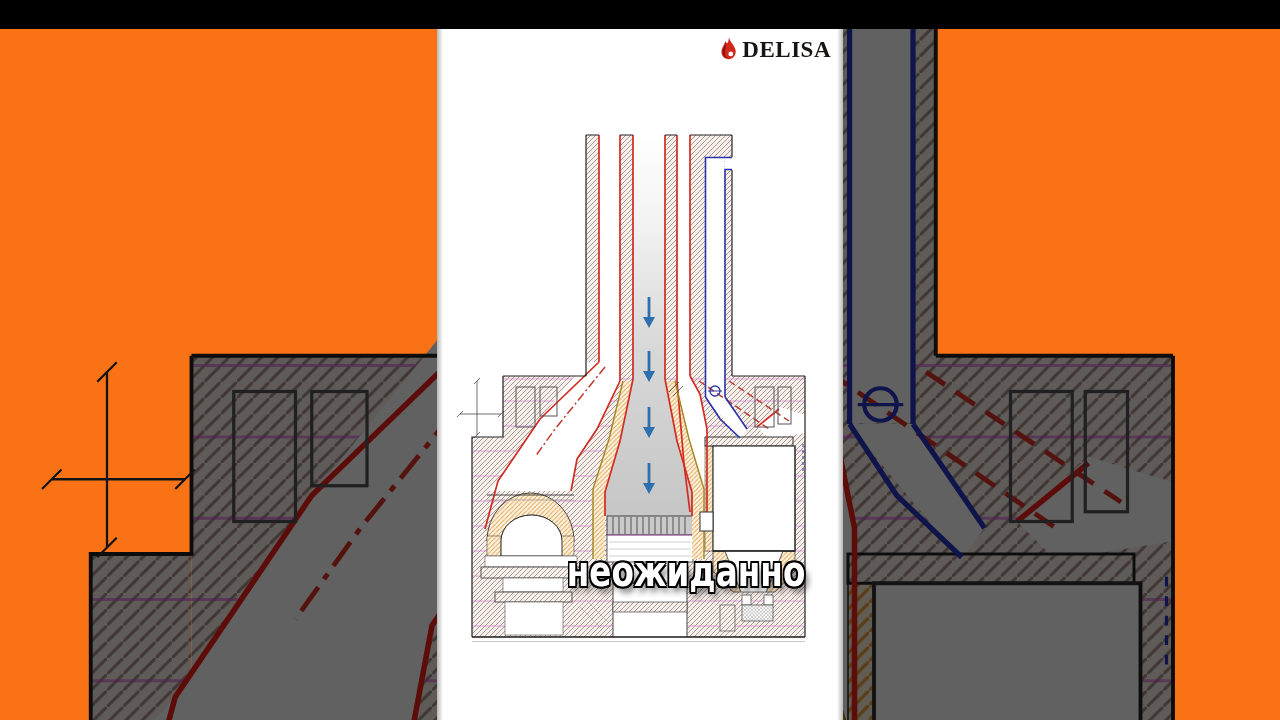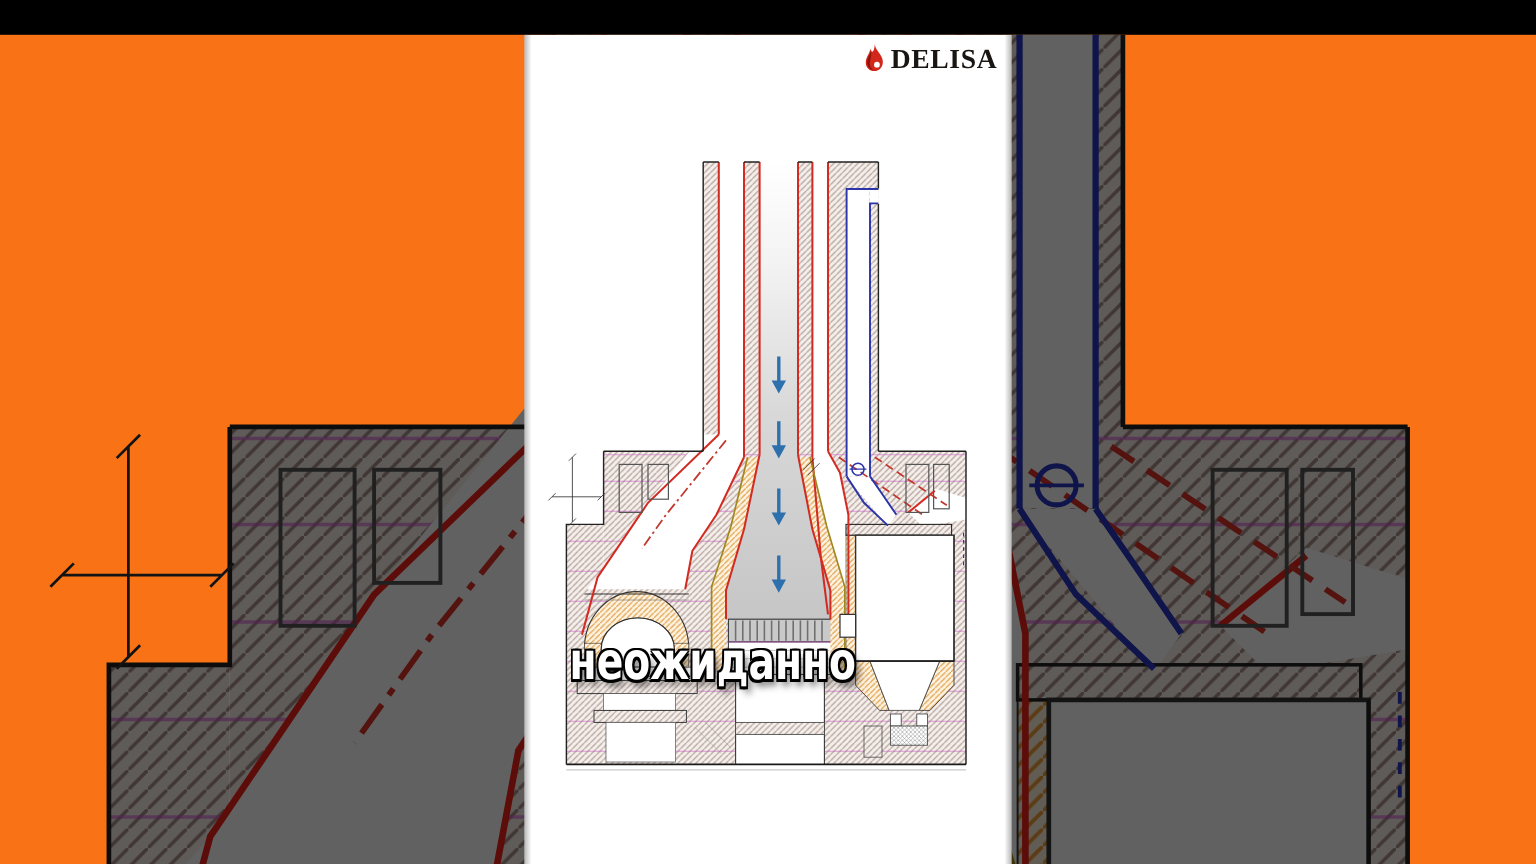--- a/index.html
+++ b/index.html
@@ -11,21 +11,21 @@
   
   .panel{position:absolute;left:437px;top:0;width:406px;height:720px;background:#ffffff;}
   .edge{position:absolute;top:0;width:6px;height:720px;pointer-events:none;}
   .edge.l{left:0;background:linear-gradient(90deg,rgba(0,0,0,0.28),rgba(0,0,0,0));}
   .edge.r{right:0;background:linear-gradient(270deg,rgba(0,0,0,0.28),rgba(0,0,0,0));}
   
   .logo{position:absolute;top:7px;right:12px;display:flex;align-items:center;gap:2px;}
   .logo-text{font-family:"Liberation Serif",serif;font-weight:700;font-size:23px;
              letter-spacing:0.5px;color:#181512;line-height:1;}
   
-  .caption{position:absolute;top:502px;left:0;width:100%;text-align:left;pointer-events:none;}
+  .caption{position:absolute;top:521px;left:0;width:100%;text-align:right;pointer-events:none;}
   .caption span{display:inline-block;transform:scaleX(0.76);transform-origin:center;
       font-family:"DejaVu Sans",sans-serif;font-weight:700;font-size:43px;line-height:1;
       color:#fff;
       text-shadow:-2px -2px 0 #000,2px -2px 0 #000,-2px 2px 0 #000,2px 2px 0 #000,
                   -2px 0 0 #000,2px 0 0 #000,0 -2px 0 #000,0 2px 0 #000,
                   5px 6px 7px rgba(0,0,0,0.55);}
   .defs-holder{position:absolute;width:0;height:0;overflow:hidden;}
 </style>
 </head>
 <body>

